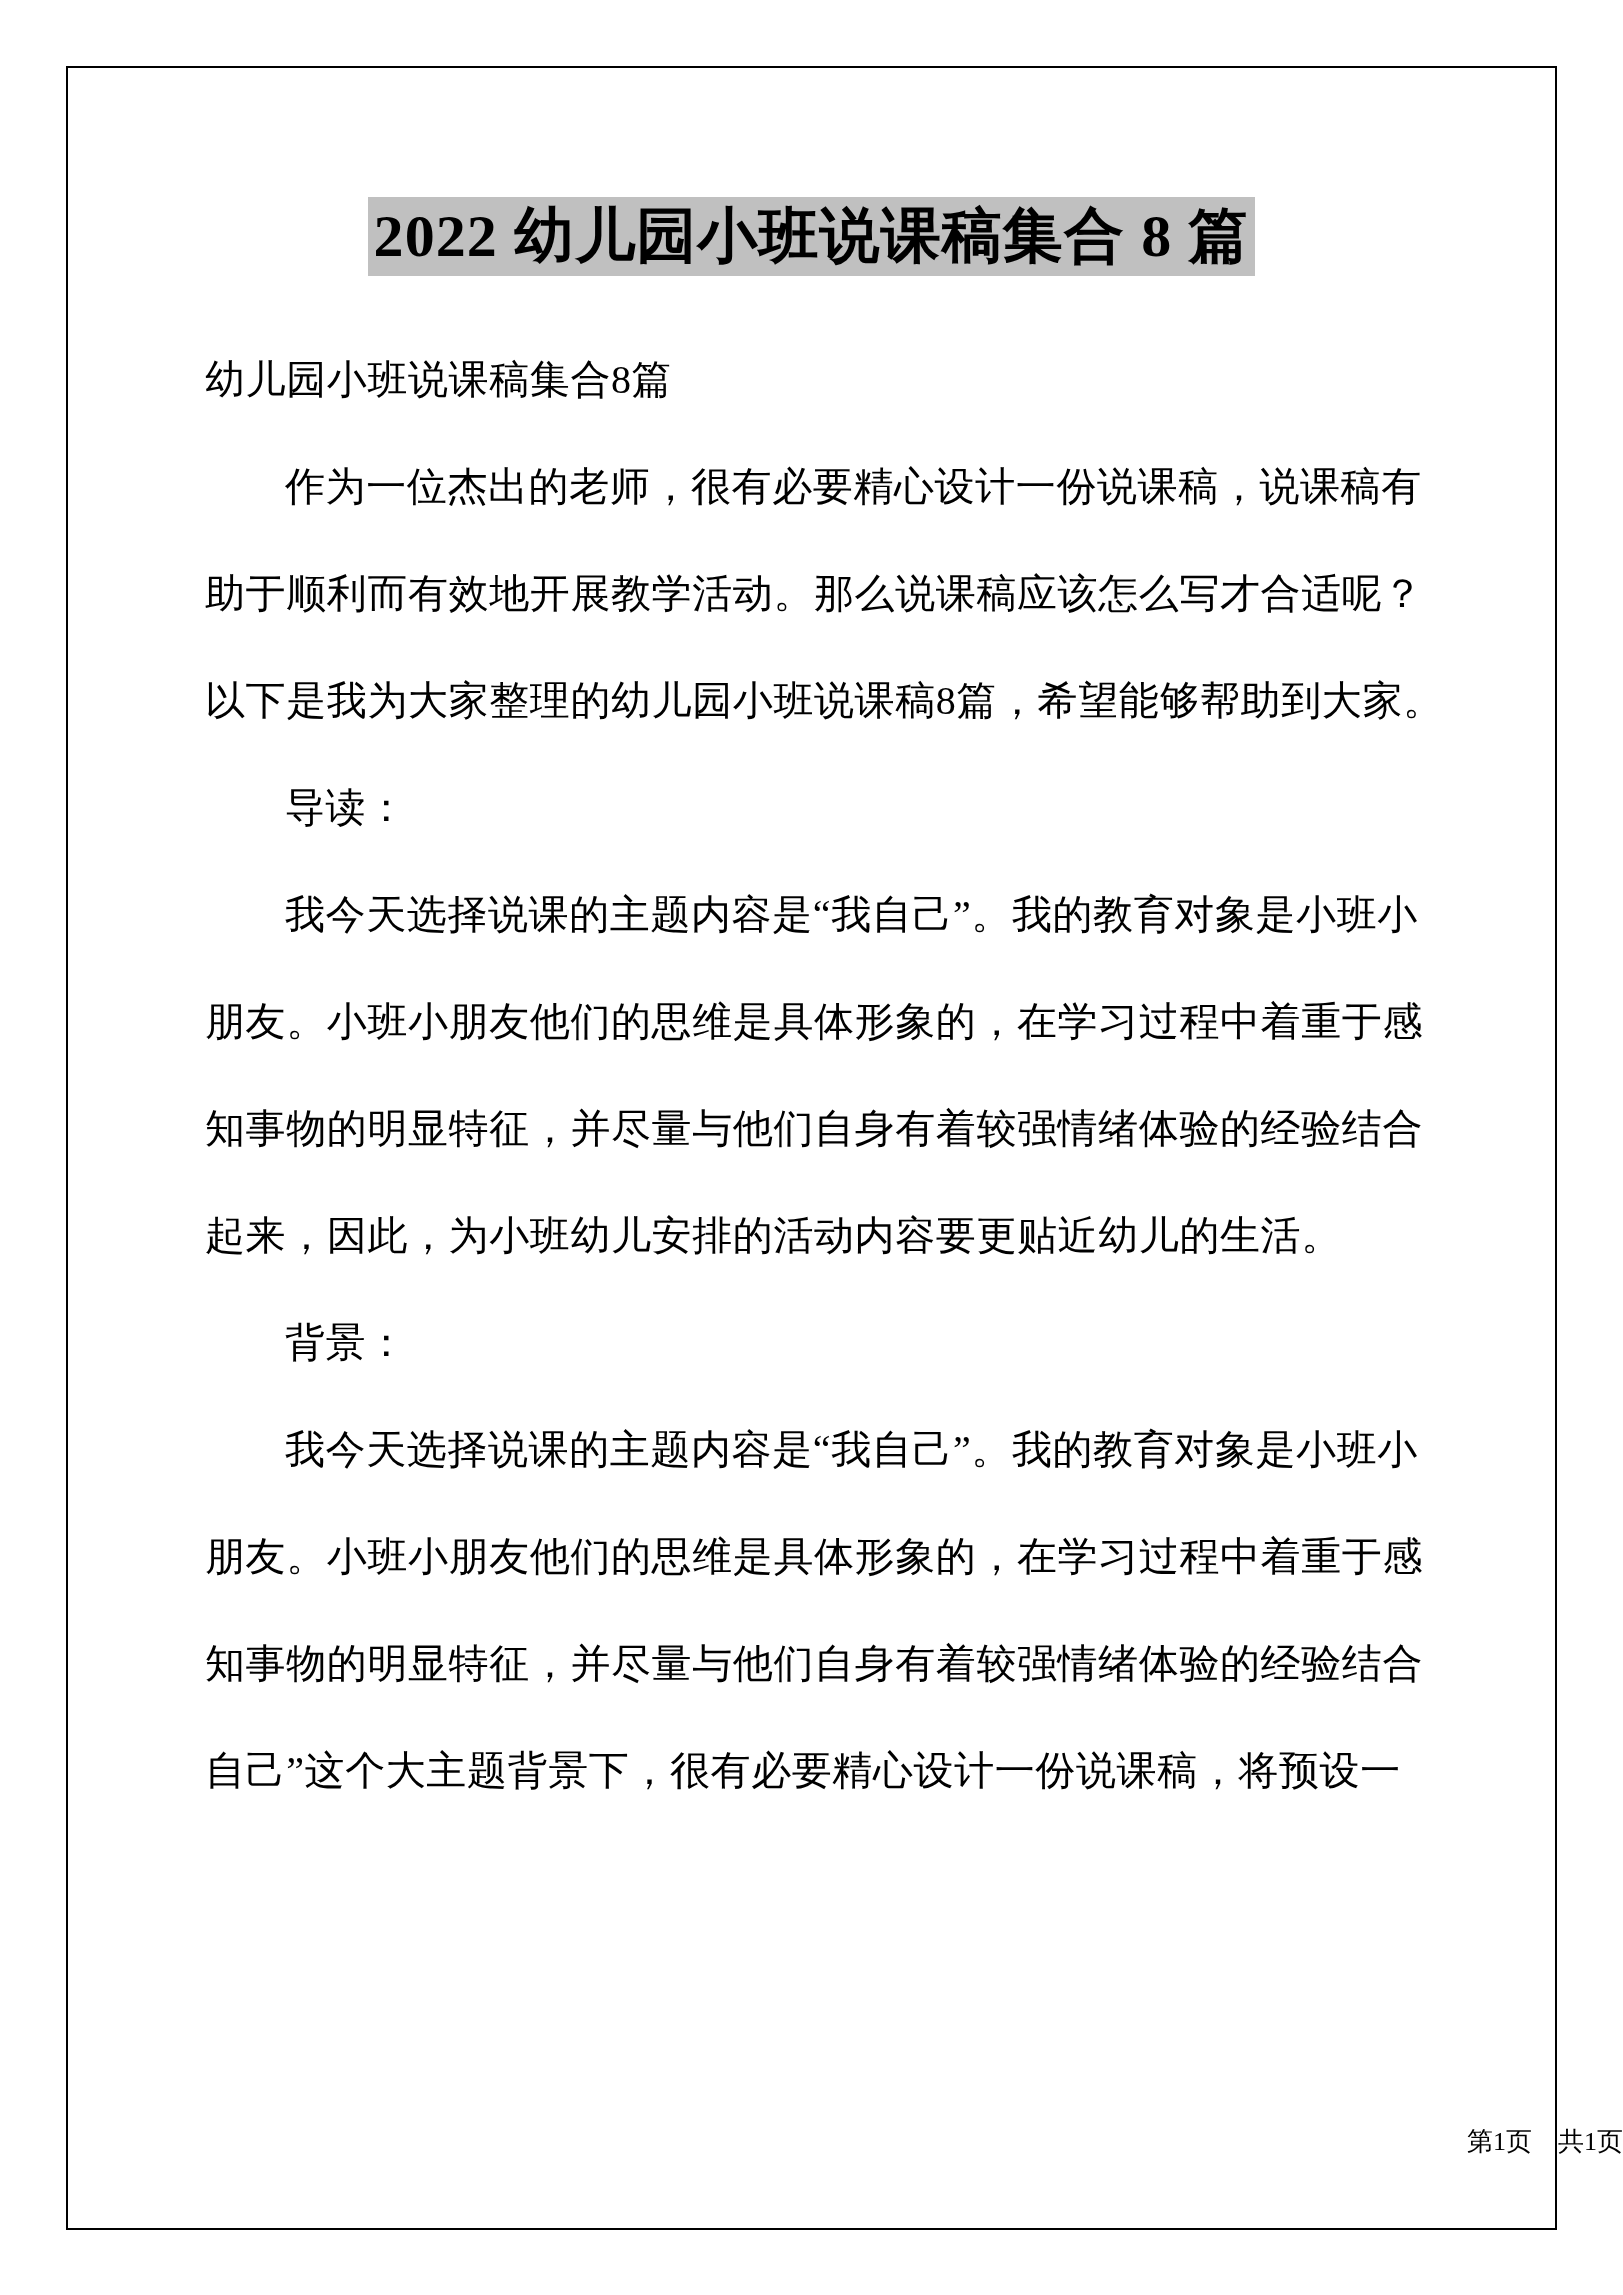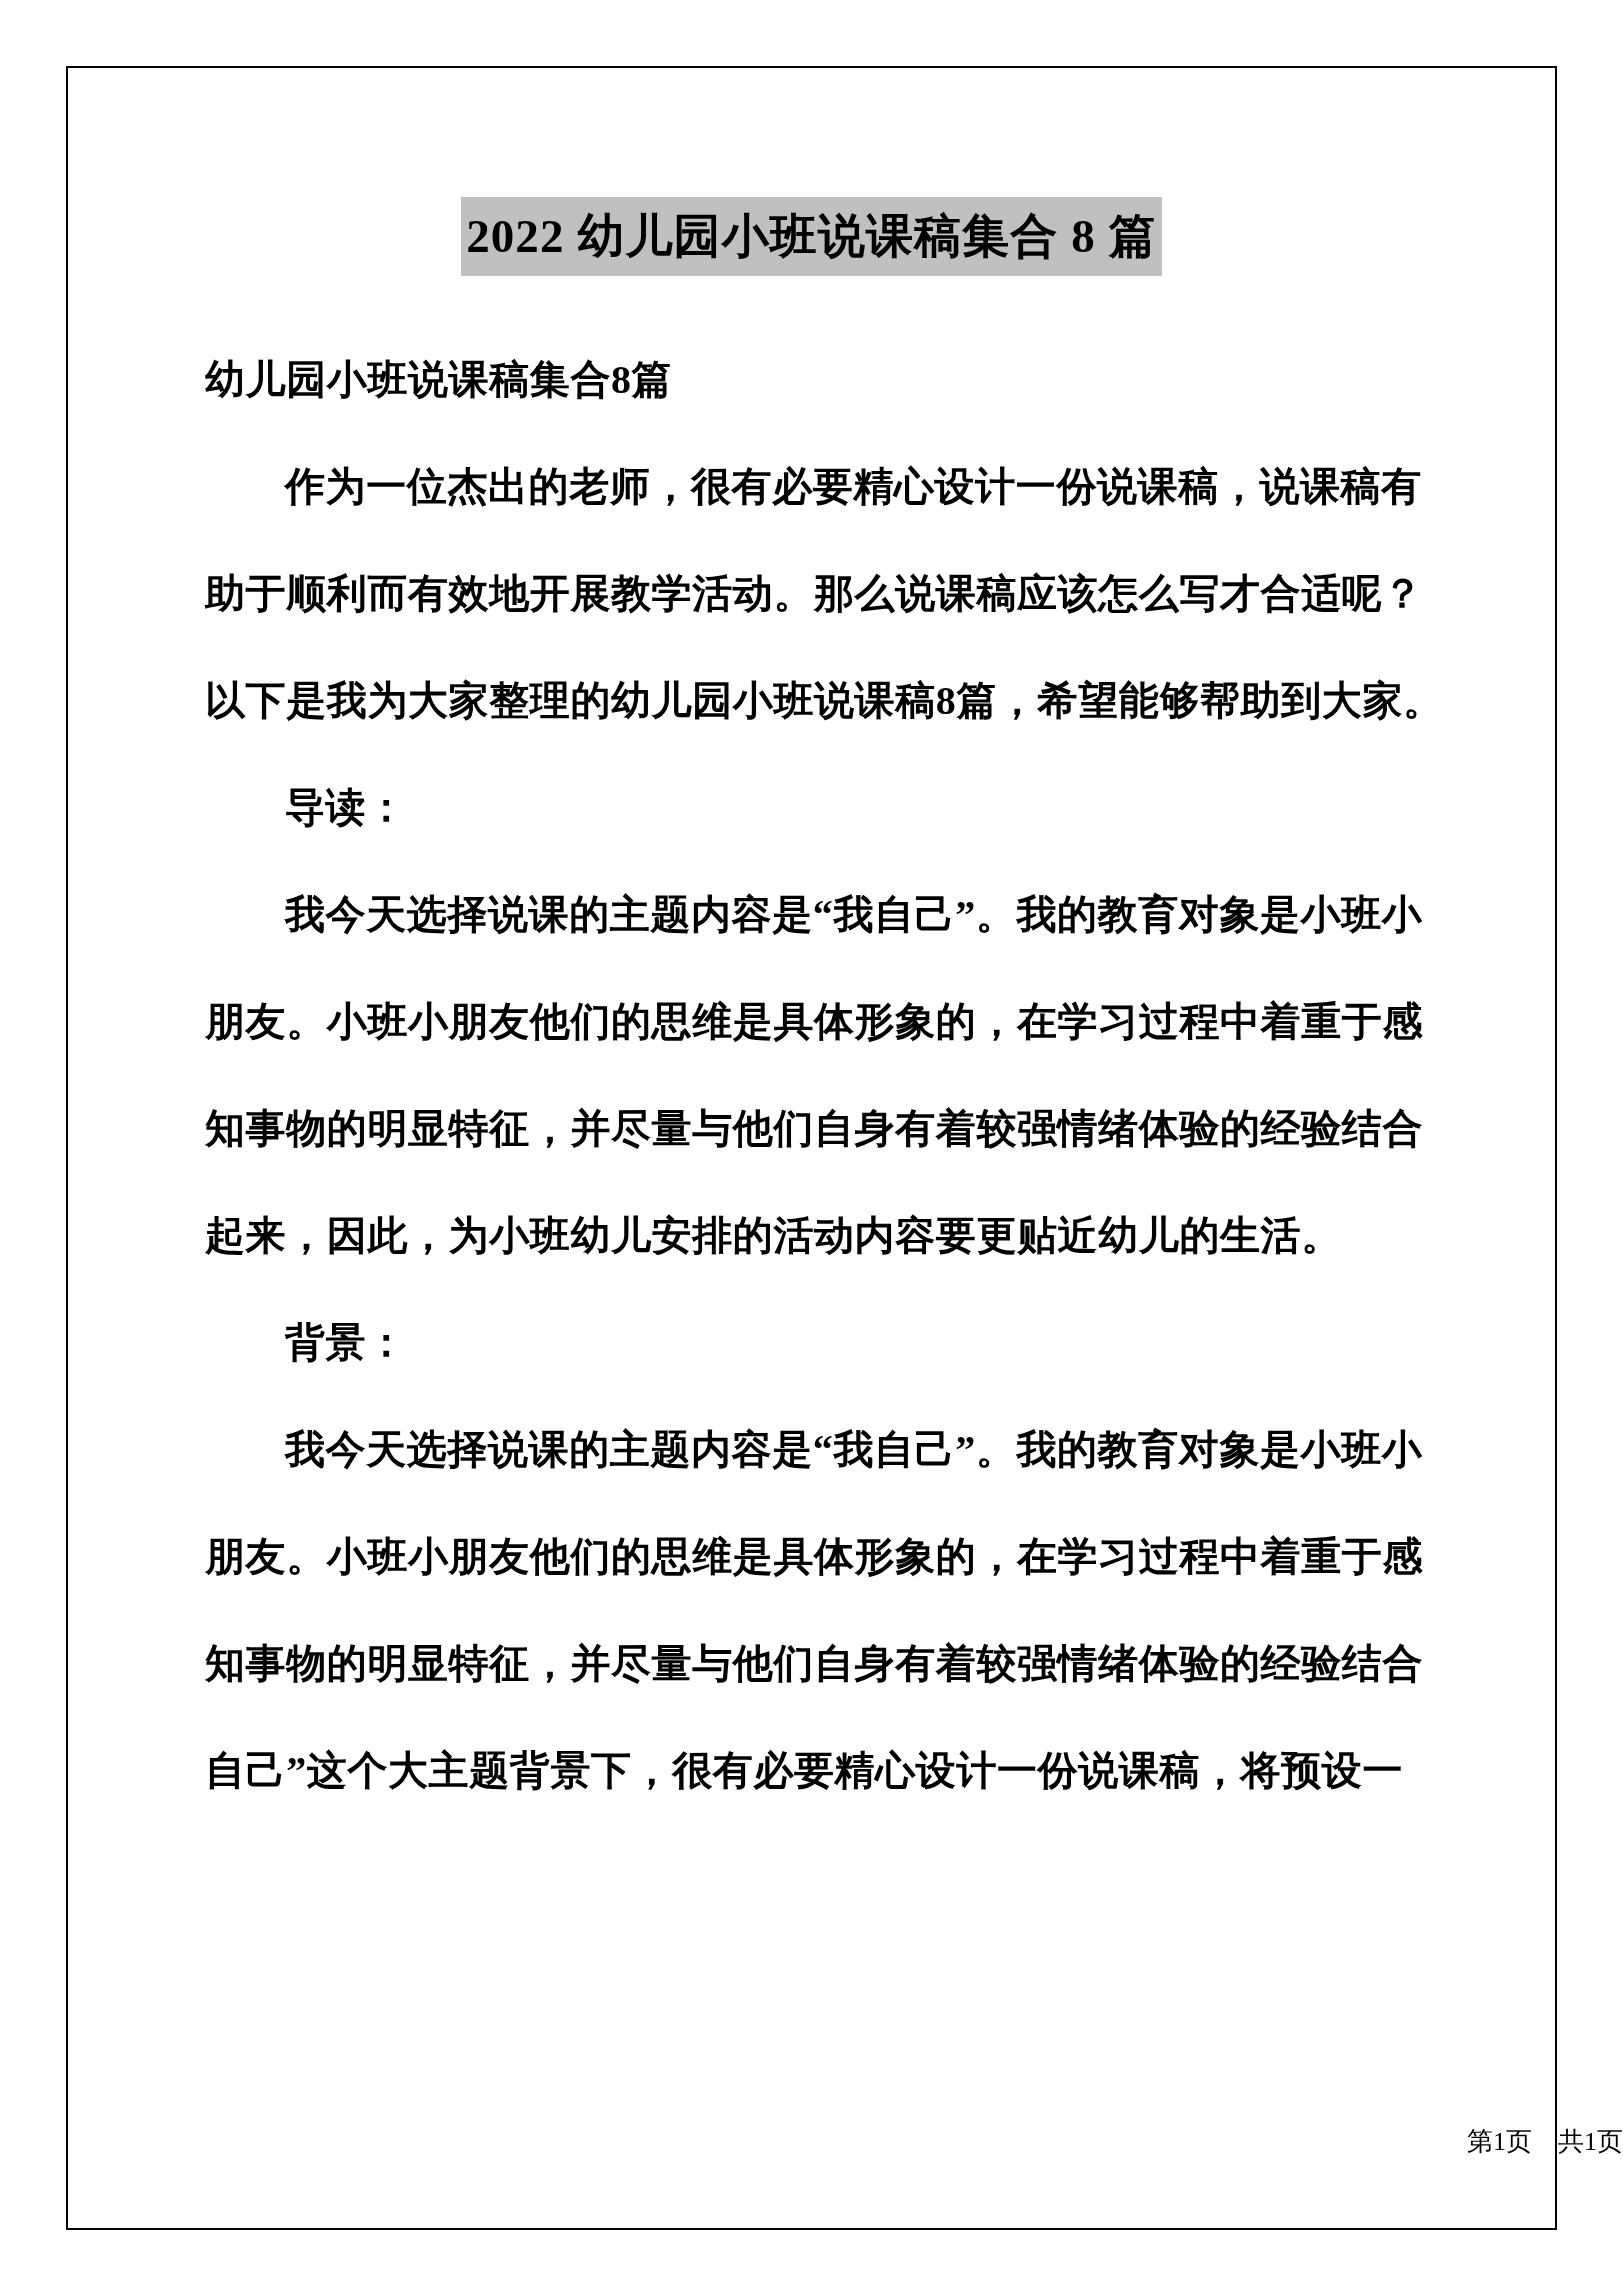--- a/index.html
+++ b/index.html
@@ -20,21 +20,21 @@
     height: 2164px;
     box-sizing: border-box;
     border: 2.2px solid #000000;
   }
   .doc-title {
     position: absolute;
     top: 197px;
     left: 0;
     width: 100%;
     text-align: center;
-    font-size: 47px;
+    font-size: 60px;
     font-weight: 700;
     letter-spacing: 1.1px;
   }
   .doc-title .hl {
     background: #C0C0C0;
     display: inline-block;
     line-height: 79px;
     padding: 0 5.6px;
     white-space: pre;
   }
@@ -43,21 +43,20 @@
     left: 205px;
     top: 359px;
     width: 1211px;
   }
   .ln {
     font-size: 40px;
     line-height: 42px;
     height: 107px;
     white-space: pre;
     letter-spacing: 0.6px;
-    font-weight: bold;
   }
   .ind { padding-left: 80px; }
   .page-footer {
     position: absolute;
     top: 2127px;
     left: 0;
     width: 100%;
     text-align: right;
     font-size: 26px;
     line-height: 29px;

